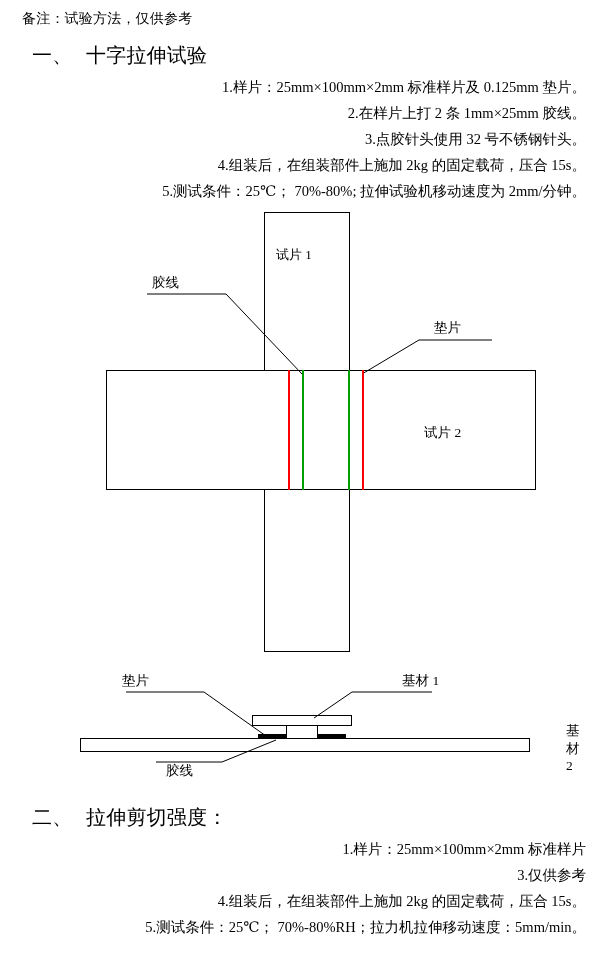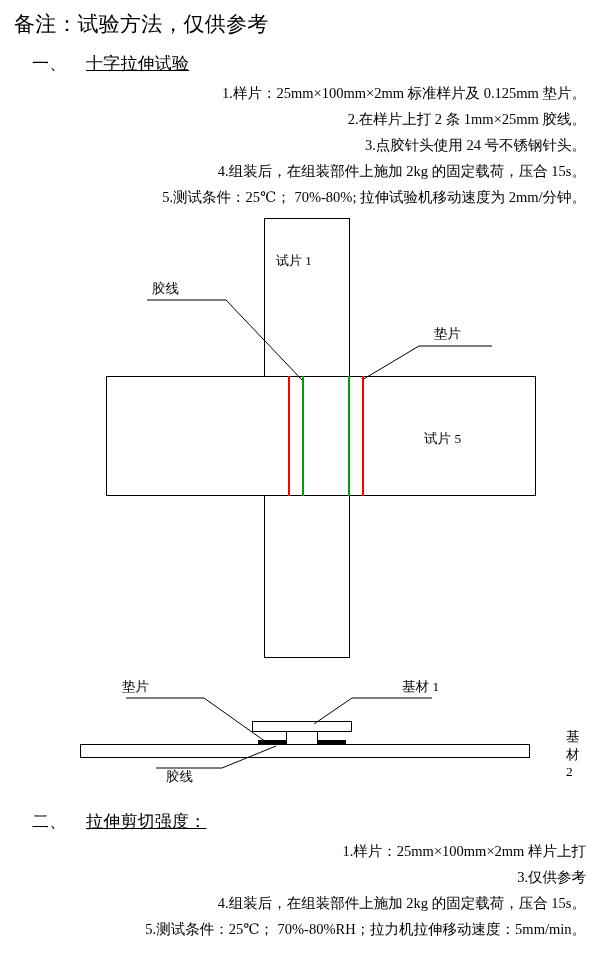--- a/index.html
+++ b/index.html
@@ -16,29 +16,28 @@
     overflow: hidden;
   }
   .page {
     position: relative;
     width: 600px;
     height: 965px;
     box-sizing: border-box;
     padding: 0 14px;
   }
   .note {
-    font-size: 21px;
-    margin: 10px 0 0 0;
+    font-size: 14px;
+    margin: 10px 0 0 8px;
     letter-spacing: 0.2px;
   }
   .section-title {
-    font-size: 17px;
+    font-size: 20px;
     margin: 14px 0 0 18px;
     letter-spacing: 0.2px;
-    text-decoration: underline;
   }
   .section-title .num {
     display: inline-block;
     width: 54px;
   }
   ol.steps {
     list-style: none;
     margin: 8px 0 0 0;
     padding: 0 0 0 18px;
     font-size: 14.5px;
@@ -179,32 +178,32 @@
 
   <div class="note">备注：试验方法，仅供参考</div>
 
   <div class="section-title">
     <span class="num">一、</span><span>十字拉伸试验</span>
   </div>
 
   <ol class="steps">
     <li><span class="idx">1.</span><span>样片：25mm×100mm×2mm 标准样片及 0.125mm 垫片。</span></li>
     <li><span class="idx">2.</span><span>在样片上打 2 条 1mm×25mm 胶线。</span></li>
-    <li><span class="idx">3.</span><span>点胶针头使用 24 号不锈钢针头。</span></li>
+    <li><span class="idx">3.</span><span>点胶针头使用 32 号不锈钢针头。</span></li>
     <li><span class="idx">4.</span><span>组装后，在组装部件上施加 2kg 的固定载荷，压合 15s。</span></li>
     <li><span class="idx">5.</span><span>测试条件：25℃；  70%-80%;   拉伸试验机移动速度为 2mm/分钟。</span></li>
   </ol>
 
   <div class="fig1">
 
     <div class="vbar"></div>
     <div class="hbar"></div>
 
     <div class="label-test1">试片 1</div>
-    <div class="label-test2">试片 5</div>
+    <div class="label-test2">试片 2</div>
 
     <div class="line-v" id="glue-line-1" style="left: 274px; border-left-color: rgb(255, 0, 0);"></div>
     <div class="line-v" id="glue-line-2" style="left: 348px; border-left-color: rgb(255, 0, 0);"></div>
 
     <div class="line-v" id="gasket-line-1" style="left: 288px; border-left-color: rgb(0, 160, 0);"></div>
     <div class="line-v" id="gasket-line-2" style="left: 334px; border-left-color: rgb(0, 160, 0);"></div>
 
     <svg width="572" height="440" style="position:absolute;left:0;top:0;z-index:3;">
       <line x1="133" y1="82" x2="212" y2="82" stroke="#000" stroke-width="1"></line>
       <line x1="212" y1="82" x2="288" y2="162" stroke="#000" stroke-width="1"></line>
@@ -236,20 +235,20 @@
     <div class="f2-label" style="left:388px; top:2px;">基材 1</div>
     <div class="f2-label" style="left:505px; top:52px;margin-left:47px;">基材 2</div>
     <div class="f2-label" style="left:152px; top:92px;">胶线</div>
   </div>
 
   <div class="bottom-block">
     <div class="section-title">
       <span class="num">二、</span><span>拉伸剪切强度：</span>
     </div>
     <ol class="steps">
-      <li><span class="idx">1.</span><span>样片：25mm×100mm×2mm 样片上打</span></li>
+      <li><span class="idx">1.</span><span>样片：25mm×100mm×2mm 标准样片</span></li>
       <li><span class="idx">3.</span><span>仅供参考</span></li>
       <li><span class="idx">4.</span><span>组装后，在组装部件上施加 2kg 的固定载荷，压合 15s。</span></li>
       <li><span class="idx">5.</span><span>测试条件：25℃；  70%-80%RH；拉力机拉伸移动速度：5mm/min。</span></li>
     </ol>
   </div>
 
 </div>
 
 </body></html>

